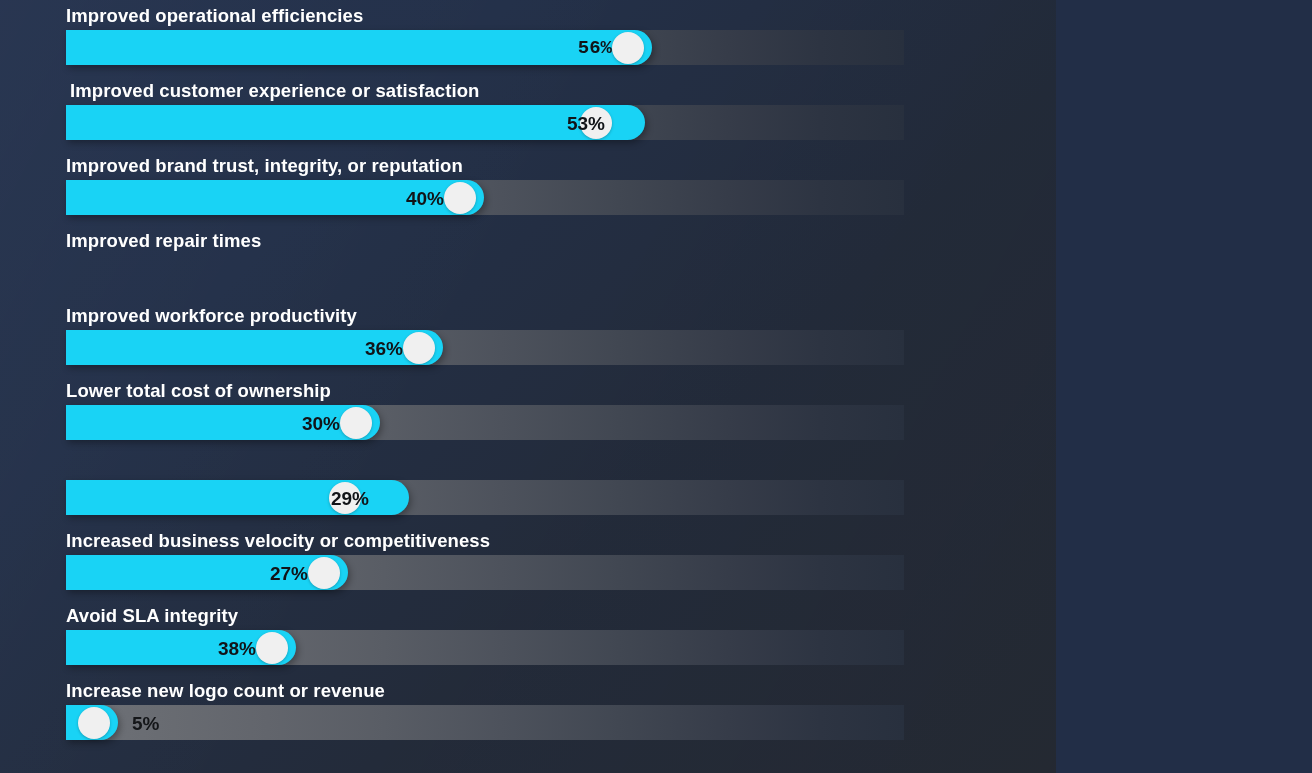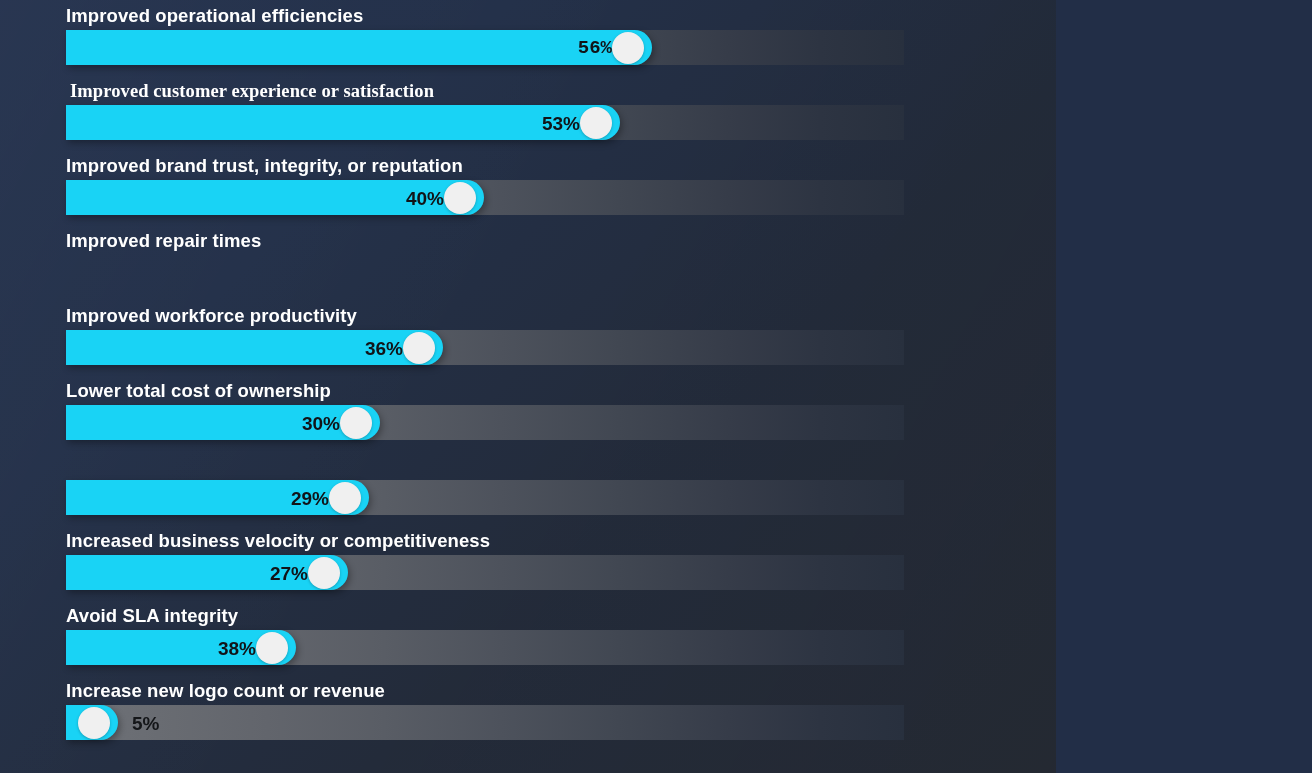--- a/index.html
+++ b/index.html
@@ -49,21 +49,21 @@
     position: absolute;
     left: 66px;
     top: 4px;
     color: #ffffff;
     font-size: 18.5px;
     font-weight: 700;
     letter-spacing: 0.1px;
     white-space: nowrap;
     line-height: 24px;
   }
-  .row.indent .row-label { left: 70px; font-family: Liberation Serif, serif; }
+  .row.indent .row-label { left: 70px; }
 
   
   .track {
     position: absolute;
     left: 66px;
     top: 30px;
     width: 838px;
     height: 35px;
     background: linear-gradient(90deg,
         #6f7278 0%,
@@ -125,21 +125,21 @@
         <div class="track">
           <div class="fill" style="width: 586px; font-family: Liberation Mono, monospace;">
             <div class="knob" style="left: 546px;"></div>
             <div class="value inside">56%</div>
           </div>
         </div>
       </div>
       <div class="row indent">
         <div class="row-label">Improved customer experience or satisfaction</div>
         <div class="track">
-          <div class="fill" style="width: 554px;">
+          <div class="fill" style="width: 554px; padding-left: 25px;">
             <div class="knob" style="left: 514px;"></div>
             <div class="value inside">53%</div>
           </div>
         </div>
       </div>
       <div class="row">
         <div class="row-label">Improved brand trust, integrity, or reputation</div>
         <div class="track">
           <div class="fill" style="width: 418px;">
             <div class="knob" style="left: 378px;"></div>
@@ -163,21 +163,21 @@
         <div class="row-label">Lower total cost of ownership</div>
         <div class="track">
           <div class="fill" style="width: 314px;">
             <div class="knob" style="left: 274px;"></div>
             <div class="value inside">30%</div>
           </div>
         </div>
       </div>
       <div class="row">
         <div class="track">
-          <div class="fill" style="width: 303px;">
+          <div class="fill" style="width: 303px; padding-left: 40px;">
             <div class="knob" style="left: 263px;"></div>
             <div class="value inside">29%</div>
           </div>
         </div>
       </div>
       <div class="row">
         <div class="row-label">Increased business velocity or competitiveness</div>
         <div class="track">
           <div class="fill" style="width: 282px;">
             <div class="knob" style="left: 242px;"></div>

